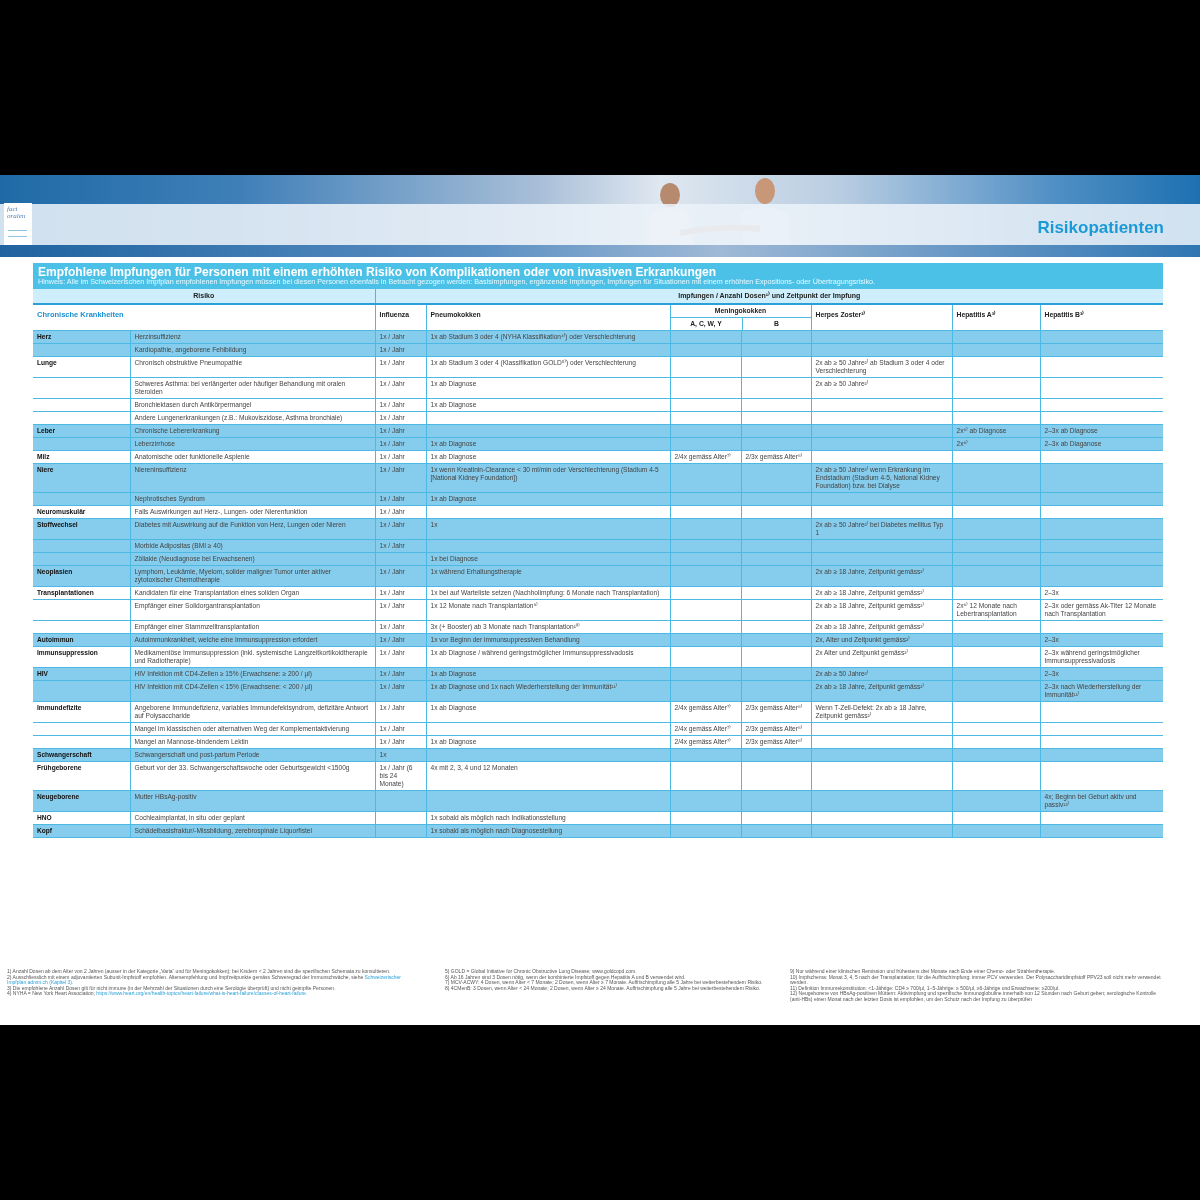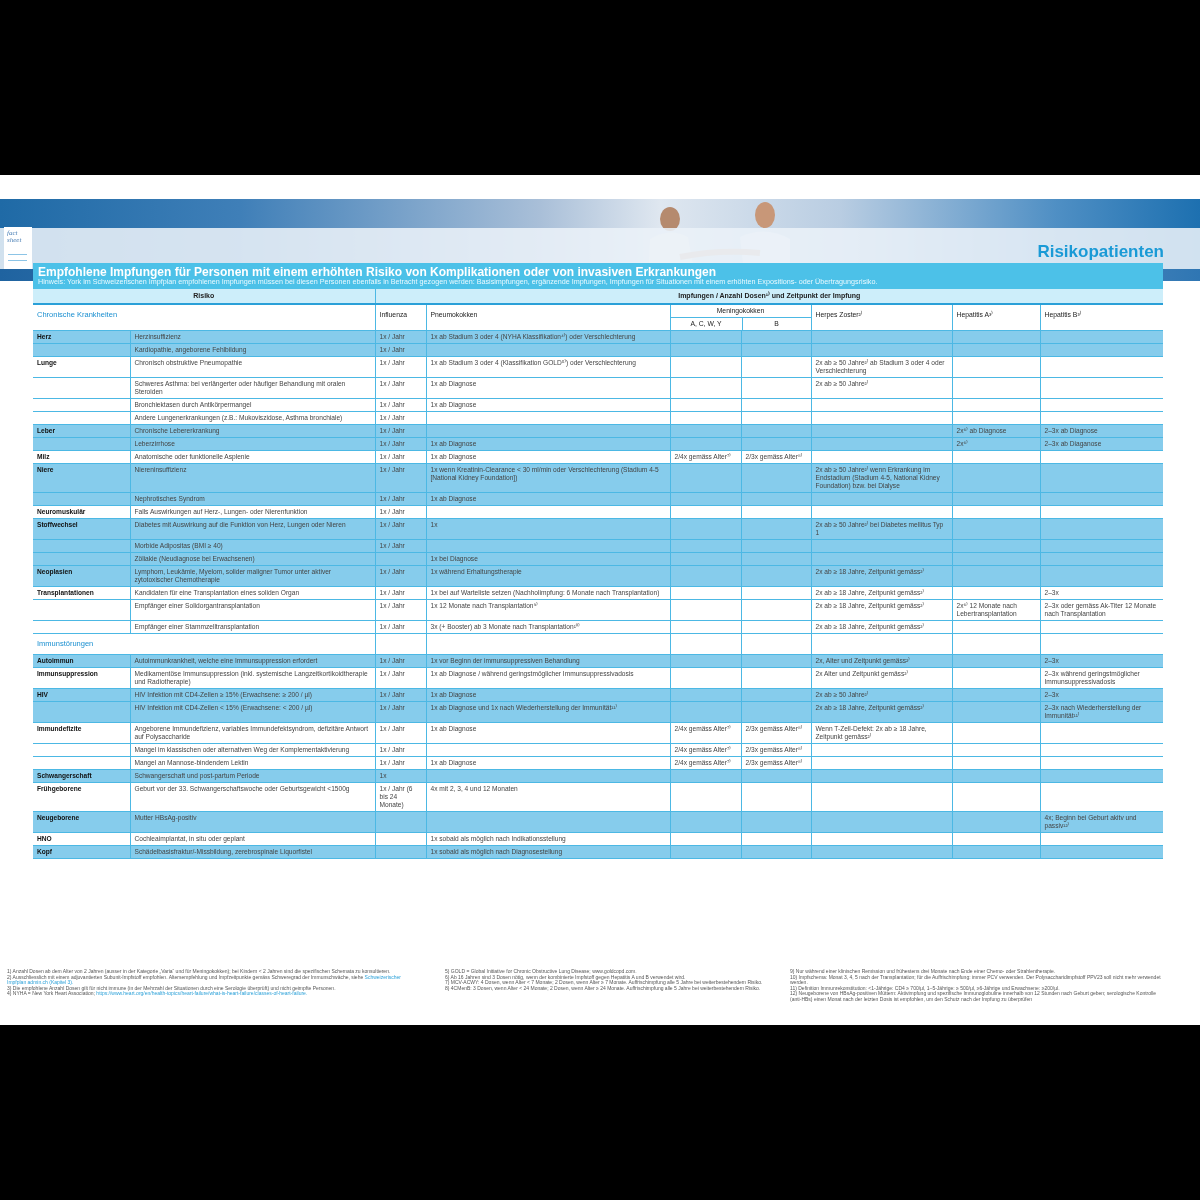--- a/index.html
+++ b/index.html
@@ -1,34 +1,34 @@
 <!DOCTYPE html>
 <html><head>
 <meta charset="utf-8">
 <style>
   html,body{margin:0;padding:0;}
   body{width:1200px;height:1200px;background:#000;position:relative;overflow:hidden;font-family:"Liberation Sans",sans-serif;}
   .page{position:absolute;left:0;top:175px;width:1200px;height:850px;background:#fff;}
   .banner{position:absolute;left:0;top:0;width:1200px;height:82px;
-    background:linear-gradient(90deg,#1f6aa6 0%,#3f7fb8 20%,#a9bfd8 45%,#dfe7f0 55%,#b9cde2 70%,#4f8fc4 88%,#1d70b0 100%);margin-top:24px;}
+    background:linear-gradient(90deg,#1f6aa6 0%,#3f7fb8 20%,#a9bfd8 45%,#dfe7f0 55%,#b9cde2 70%,#4f8fc4 88%,#1d70b0 100%);}
   .banner-band{position:absolute;left:0;top:29px;width:1200px;height:41px;background:rgba(235,241,248,0.88);}
   .banner-bottom{position:absolute;left:0;top:70px;width:1200px;height:12px;background:linear-gradient(90deg,#1f63a0,#5a8fc2 40%,#9fb9d6 60%,#2f76b3 100%);}
   .people{position:absolute;left:640px;top:0;width:160px;height:82px;}
   .tab{position:absolute;left:4px;top:28px;width:28px;height:42px;background:#fff;}
   .tab .t1{position:absolute;left:3px;top:3px;font-family:"Liberation Serif",serif;font-style:italic;font-size:7px;line-height:7px;color:#4a7fb5;}
   .tab .ln{position:absolute;left:4px;width:19px;height:1px;background:#8cc4e6;}
   .title{position:absolute;right:36px;top:43px;font-size:17px;font-weight:bold;color:#1a9ad6;}
   .hdr{position:absolute;left:33px;top:88px;width:1130px;height:26px;background:#4cc1e8;color:#fff;}
   .hdr .h1{position:absolute;left:5px;top:2px;font-size:12px;font-weight:bold;white-space:nowrap;}
   .hdr .h2{position:absolute;left:5px;top:14px;font-size:7.2px;white-space:nowrap;color:#eafaff;}
   table{position:absolute;left:33px;top:114px;width:1130px;border-collapse:collapse;table-layout:fixed;font-size:6.6px;color:#444;}
   td,th{padding:2px 4px;vertical-align:top;text-align:left;line-height:8px;border-bottom:1px solid #4cb8e4;border-left:1px solid #4cb8e4;}
   td:first-child,th:first-child{border-left:none;}
   .grouphead th{background:#cdeefa;color:#222;font-weight:bold;font-size:7px;text-align:center;padding:3px 4px;border-bottom:2px solid #2aa0d8;}
-  .section td{color:#1a8fd0;font-weight:normal;font-size:7.5px;background:#fff;padding-top:6px;height:12px;}
+  .section td{color:#1a8fd0;font-weight:bold;font-size:7.5px;background:#fff;padding-top:6px;height:12px;}
   .section td.sec{border-bottom:1px solid #4cb8e4;}
   tr.blue td{background:#86ccec;}
   tr.white td{background:#fff;}
   td.grp{font-weight:bold;color:#111;}
   .foot{position:absolute;top:794px;font-size:5px;line-height:5.6px;color:#555;}
   .foot a{color:#2aa0d8;}
 </style>
 </head>
 <body>
 
@@ -37,30 +37,30 @@
     <svg class="people" viewBox="0 0 160 82">
       <ellipse cx="30" cy="20" rx="10" ry="12" fill="#b58a6e"></ellipse>
       <path d="M10 40 Q30 28 48 38 L56 82 L8 82 Z" fill="#f3f1ee"></path>
       <ellipse cx="125" cy="16" rx="10" ry="13" fill="#c89778"></ellipse>
       <path d="M100 38 Q125 26 150 40 L150 82 L105 82 Z" fill="#e9eef3"></path>
       <path d="M40 58 Q80 50 120 54" stroke="#d8b79e" stroke-width="6" fill="none"></path>
     </svg>
     <div class="banner-band"></div>
     <div class="banner-bottom"></div>
     <div class="tab">
-      <div class="t1"><span>fact</span><br><span>sheet</span></div>
+      <div class="t1"><span>fact</span><br><span>oralen</span></div>
       <div class="ln" style="top:27px"></div>
       <div class="ln" style="top:33px"></div>
     </div>
     <div class="title">Risikopatienten</div>
   </div>
 
   <div class="hdr">
     <div class="h1">Empfohlene Impfungen für Personen mit einem erhöhten Risiko von Komplikationen oder von invasiven Erkrankungen</div>
-    <div class="h2">Hinweis: York im Schweizerischen Impfplan empfohlenen Impfungen müssen bei diesen Personen ebenfalls in Betracht gezogen werden: Basisimpfungen, ergänzende Impfungen, Impfungen für Situationen mit einem erhöhten Expositions- oder Übertragungsrisiko.</div>
+    <div class="h2">Hinweis: Alle im Schweizerischen Impfplan empfohlenen Impfungen müssen bei diesen Personen ebenfalls in Betracht gezogen werden: Basisimpfungen, ergänzende Impfungen, Impfungen für Situationen mit einem erhöhten Expositions- oder Übertragungsrisiko.</div>
   </div>
 
   <table>
     <colgroup>
       <col style="width:97px">
         <col style="width:245px">
         <col style="width:51px">
         <col style="width:244px">
       <col style="width:71px">
         <col style="width:70px">
@@ -292,30 +292,20 @@
           <td class="grp"></td>
           <td>Empfänger einer Stammzelltransplantation</td>
           <td>1x / Jahr</td>
           <td>3x (+ Booster) ab 3 Monate nach Transplantation¹⁰⁾</td>
           <td></td>
           <td></td>
           <td>2x ab ≥ 18 Jahre, Zeitpunkt gemäss²⁾</td>
           <td></td>
           <td></td>
         </tr>
-        <tr class="section">
-          <td colspan="2" class="sec">Immunstörungen</td>
-          <td></td>
-          <td></td>
-          <td></td>
-          <td></td>
-          <td></td>
-          <td></td>
-          <td></td>
-        </tr>
         <tr class="blue">
           <td class="grp">Autoimmun</td>
           <td>Autoimmunkrankheit, welche eine Immunsuppression erfordert</td>
           <td>1x / Jahr</td>
           <td>1x vor Beginn der immunsuppressiven Behandlung</td>
           <td></td>
           <td></td>
           <td>2x, Alter und Zeitpunkt gemäss²⁾</td>
           <td></td>
           <td>2–3x</td>

